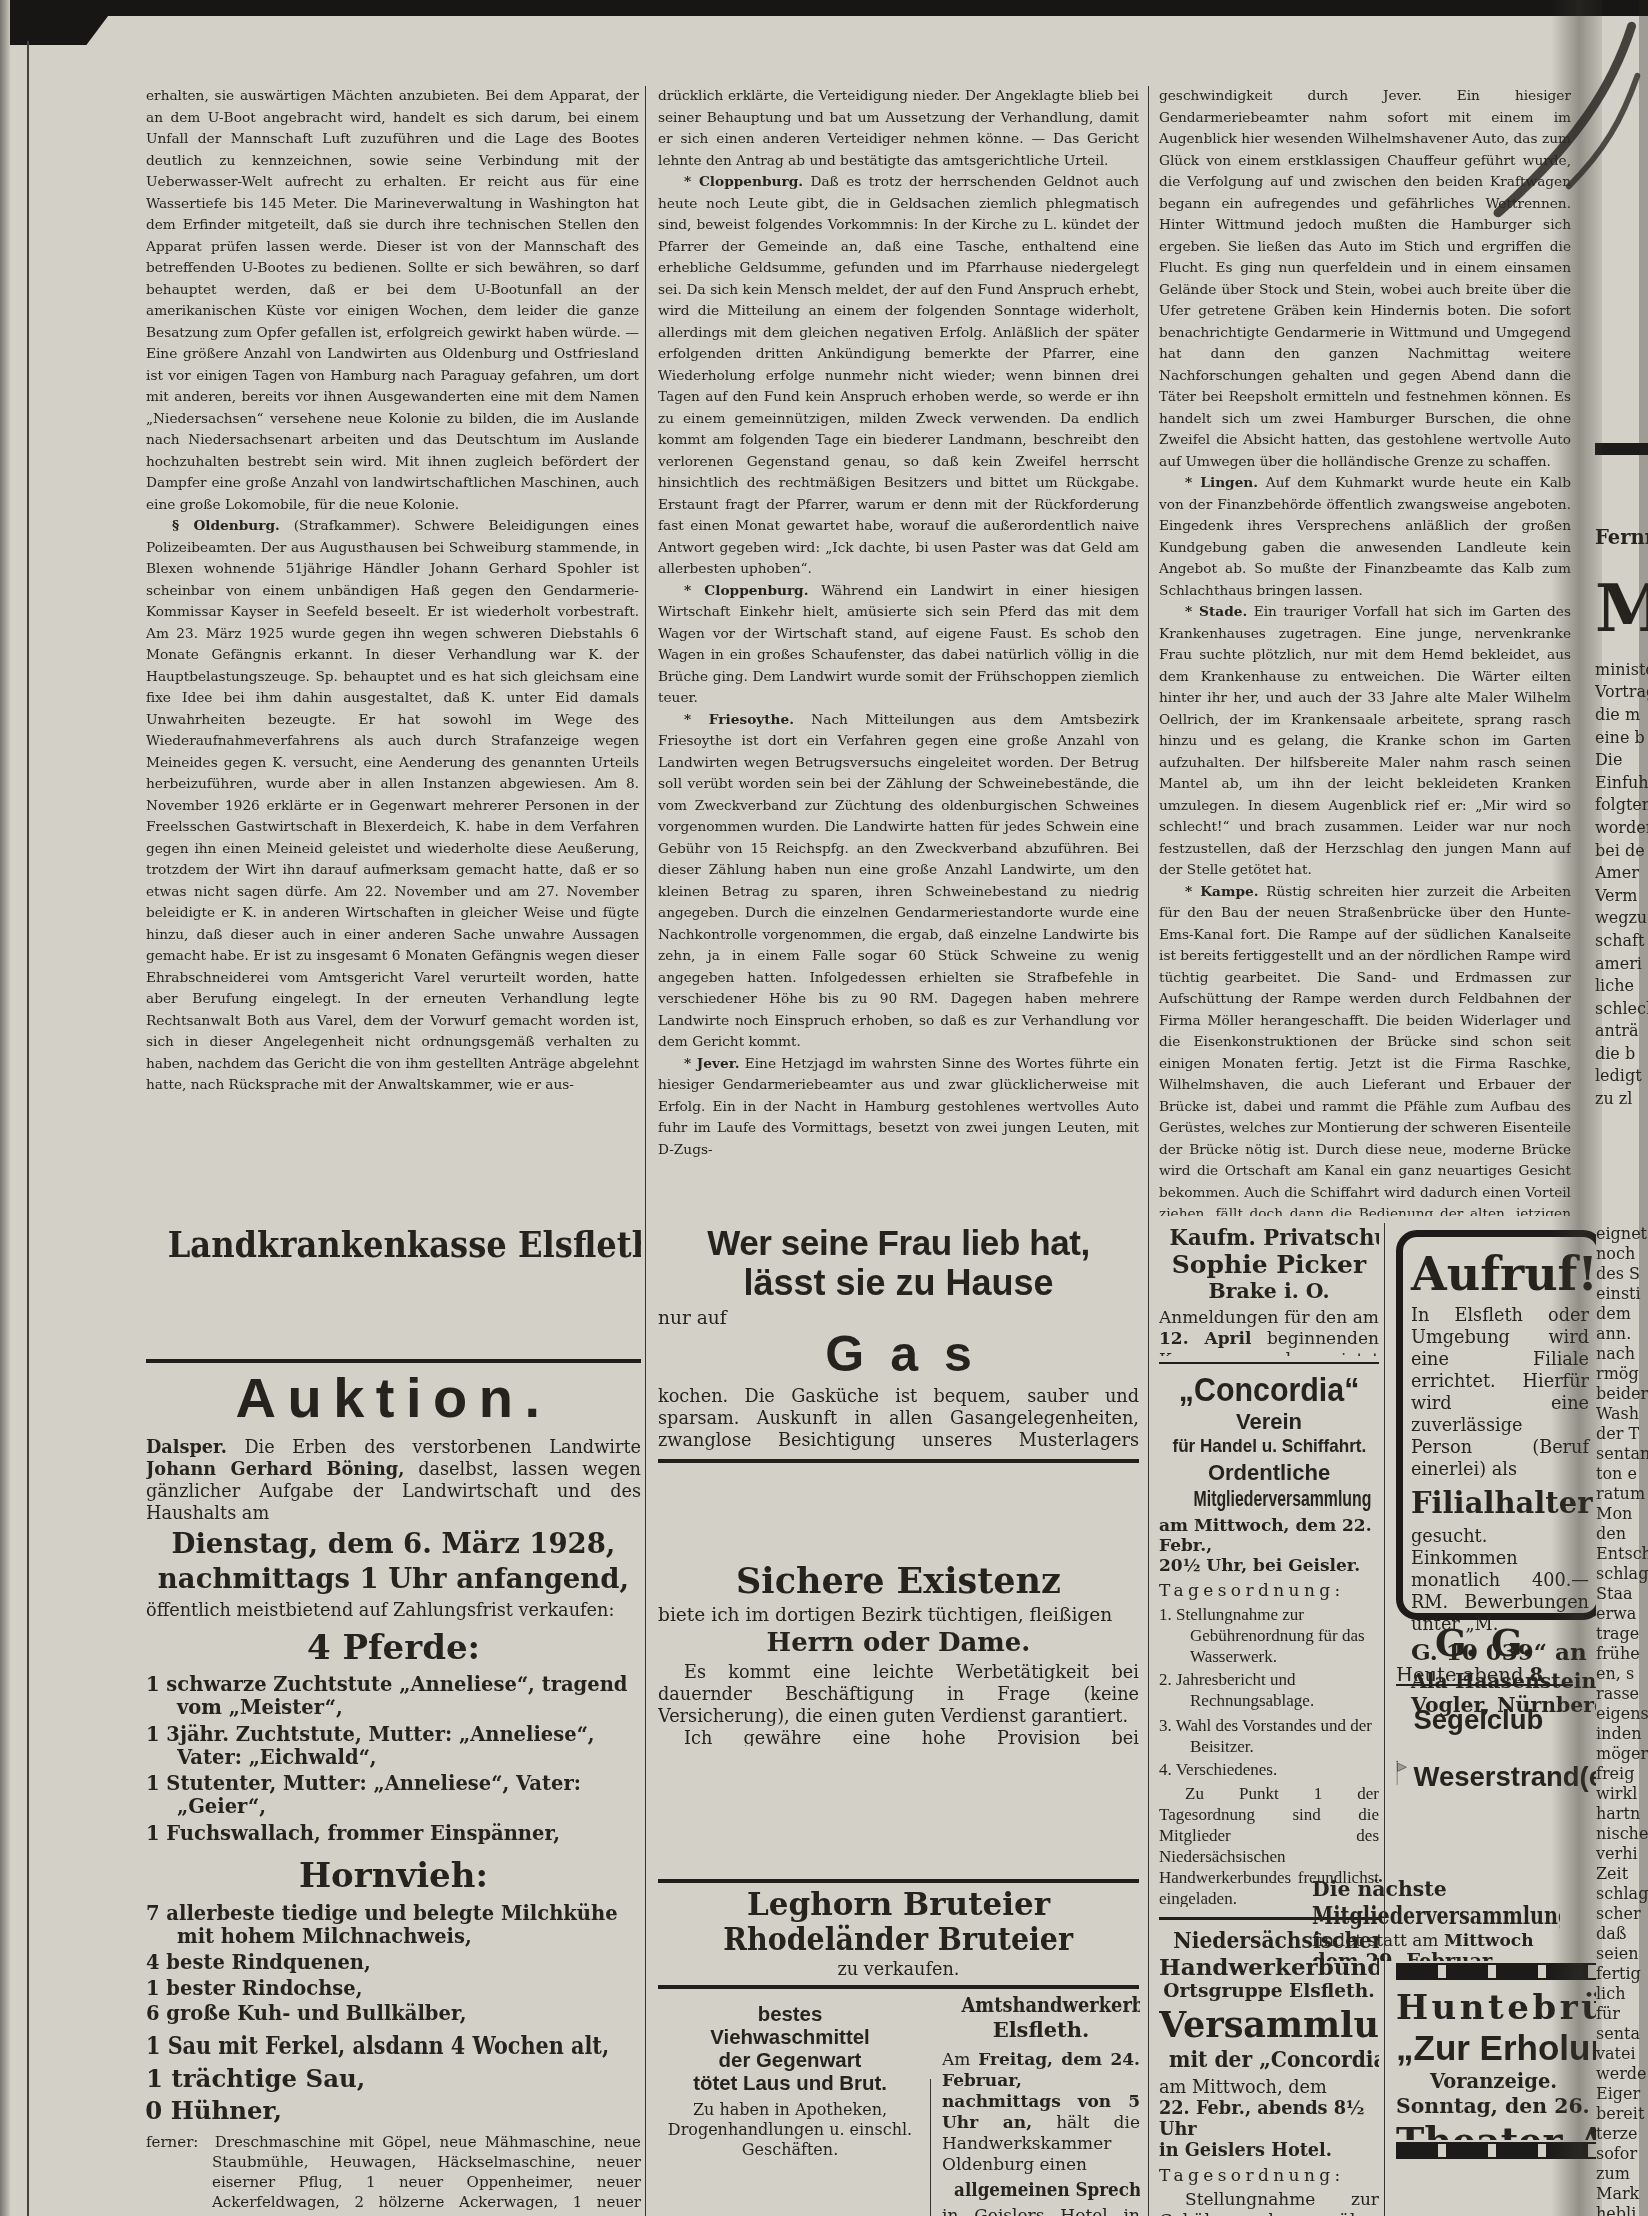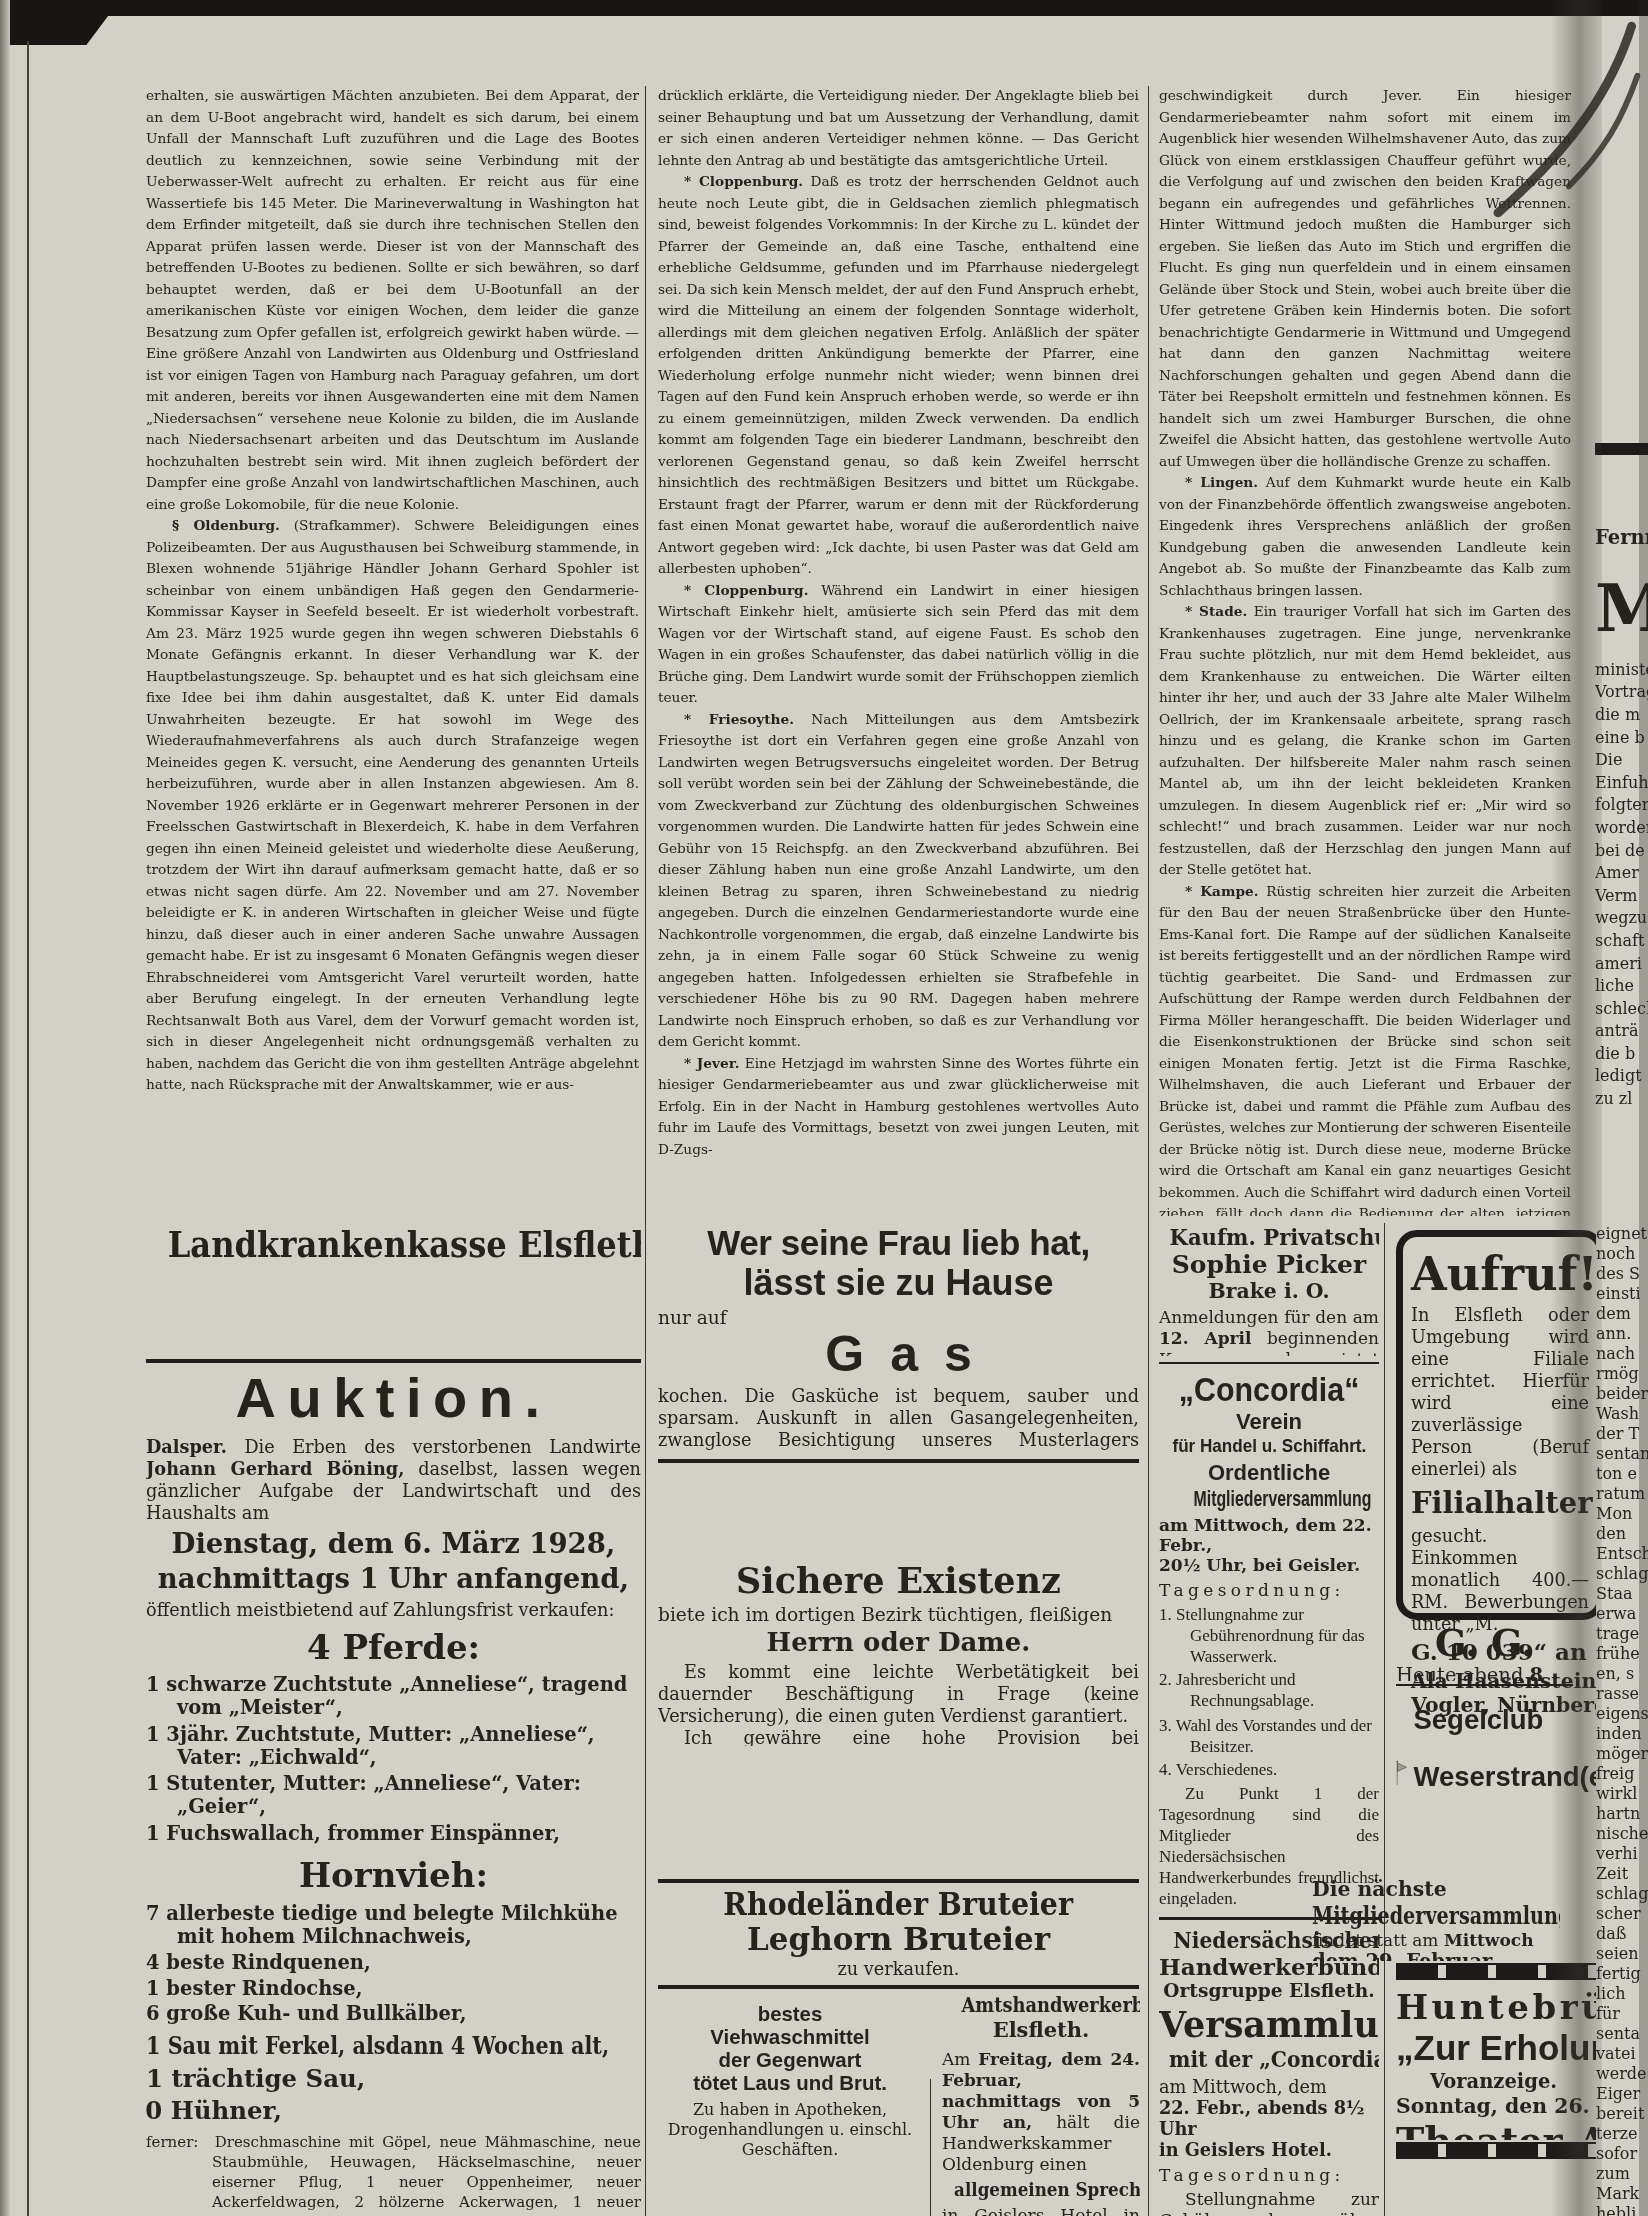--- a/index.html
+++ b/index.html
@@ -115,22 +115,22 @@
     <div class="ctr" style="font-size:35px;font-weight:bold;line-height:41px;">Sichere Existenz</div>
     <div style="font-size:18.6px;margin-top:2.7px;">biete ich im dortigen Bezirk tüchtigen, fleißigen</div>
     <div class="ctr" style="font-size:26px;font-weight:bold;margin-top:2.7px;">Herrn oder Dame.</div>
     <p class="np ind jus" style="font-size:17.7px;line-height:22px;margin-top:3.5px;">Es kommt eine leichte Werbetätigkeit bei dauernder Beschäftigung in Frage (keine Versicherung), die einen guten Verdienst garantiert.</p>
     <p class="np ind jus" style="font-size:17.7px;line-height:22px;">Ich gewähre eine hohe Provision bei halbmonatlicher Auszahlung.</p>
 
   </div>
   <div class="abs hr" style="left:658px;top:1879px;width:481px;height:4.4px;"></div>
 
   <div class="abs ad" style="left:658px;top:1887px;width:481px;height:98px;">
+    <div class="ctr" style="font-size:31px;font-weight:bold;line-height:35px;">Leghorn Bruteier</div>
     <div class="ctr" style="font-size:31px;font-weight:bold;line-height:35px;"><span class="fit">Rhodeländer Bruteier</span></div>
-    <div class="ctr" style="font-size:31px;font-weight:bold;line-height:35px;">Leghorn Bruteier</div>
     <div class="ctr" style="font-size:17.7px;margin-top:1.8px;">zu verkaufen.</div>
     <div style="display:flex;justify-content:space-between;font-size:23px;font-weight:bold;margin-top:2.7px;">
       <span>Oberhammelwarden.</span>
       <span>Ernst Meyer.</span>
     </div>
   </div>
   <div class="abs hr" style="left:658px;top:1985px;width:481px;height:4.4px;"></div>
 
   <div class="abs ad" style="left:658px;top:1997px;width:264px;height:337px;">
     <div class="ctr sans" style="font-size:20.4px;font-weight:bold;margin-top:6.2px;">bestes</div>

